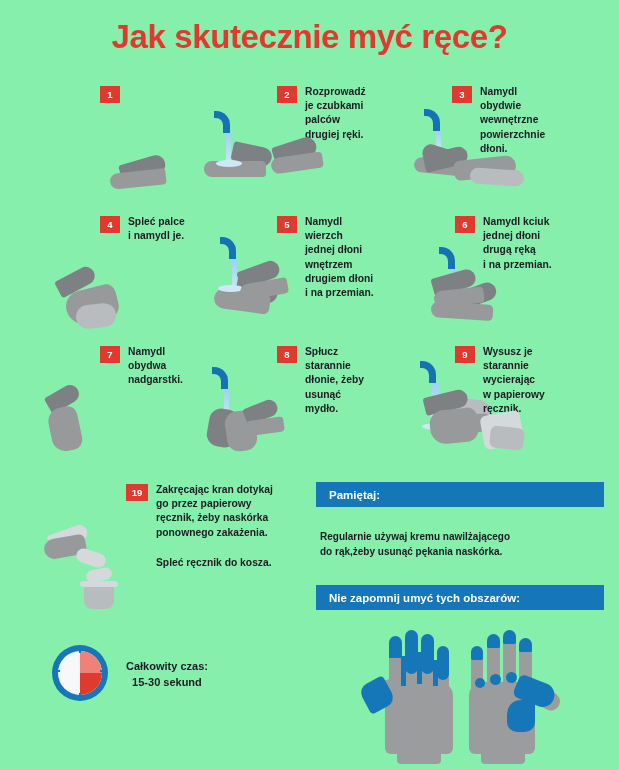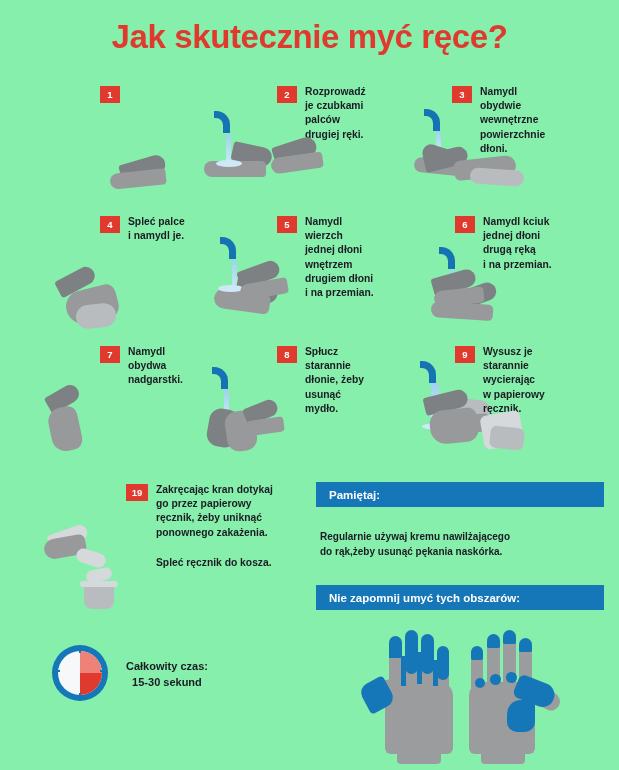--- a/index.html
+++ b/index.html
@@ -318,21 +318,21 @@
       <div class="hand" style="left:6px; top:20px; width:48px; height:34px; transform:rotate(-6deg); border-radius:14px 10px 12px 16px;"></div>
       <div class="hand pale" style="left:58px; top:24px; width:40px; height:34px; transform:rotate(-10deg); border-radius:6px;"></div>
       <div class="hand light" style="left:66px; top:38px; width:34px; height:22px; transform:rotate(6deg); border-radius:6px;"></div>
     </div>
 
     <div class="step" style="left:126px; top:398px; width:200px;">
       <div class="head">
         <span class="badge wide">19</span>
         <span class="txt">Zakręcając kran dotykaj
 go przez papierowy
-ręcznik, żeby uniknąć
+ręcznik, żeby naskórka
 ponownego zakażenia.</span>
       </div>
     </div>
     <div class="txt" style="position:absolute; left:156px; top:472px; width:200px; font-size:10.3px; font-weight:bold; color:#1B1B23;">Spleć ręcznik do kosza.</div>
     <div class="art" style="position:absolute; left:42px; top:422px; width:110px; height:110px;">
       <div class="hand pale" style="left:6px; top:18px; width:40px; height:16px; transform:rotate(-20deg); border-radius:4px 10px 10px 4px;"></div>
       <div class="hand" style="left:2px; top:26px; width:42px; height:20px; transform:rotate(-10deg); border-radius:10px 6px 6px 10px;"></div>
       <div class="hand pale" style="left:34px; top:40px; width:30px; height:14px; transform:rotate(18deg); border-radius:8px;"></div>
       <div class="hand pale" style="left:44px; top:58px; width:26px; height:12px; transform:rotate(-12deg); border-radius:8px;"></div>
       <div style="position:absolute; left:42px; top:74px; width:30px; height:24px; background:#B9BCBE; border-radius:2px 2px 8px 8px;"></div>

